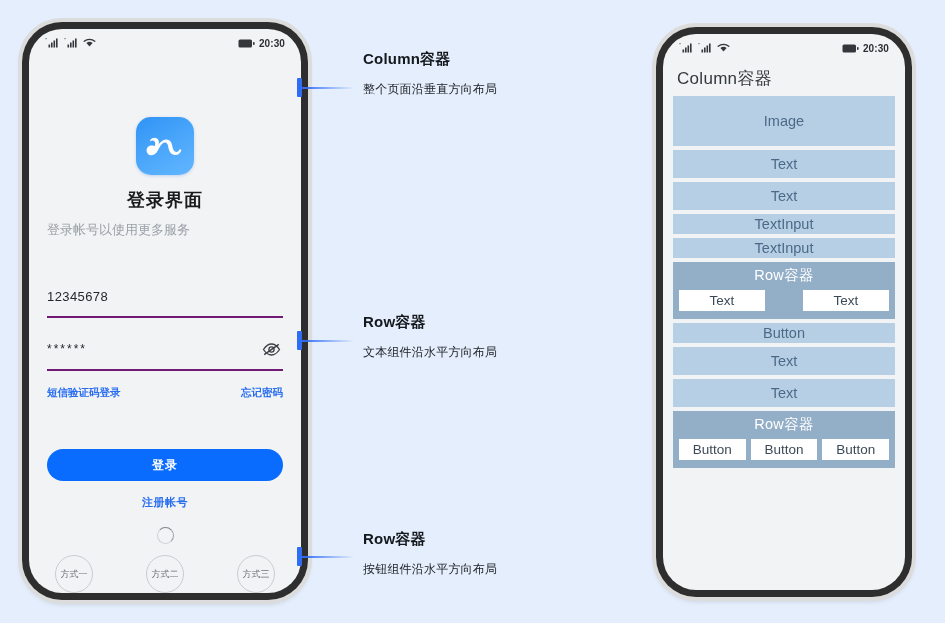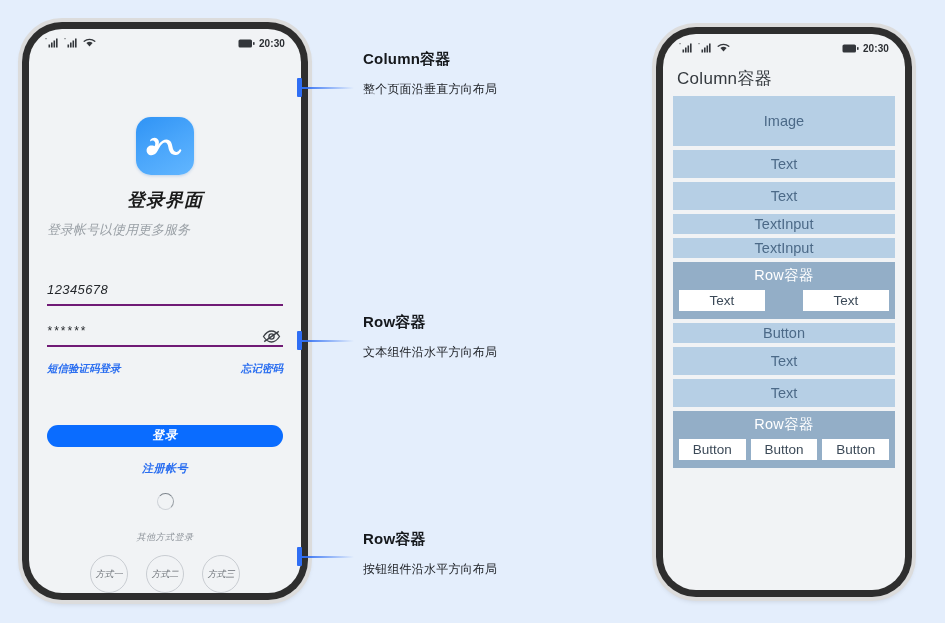--- a/index.html
+++ b/index.html
@@ -44,21 +44,20 @@
   .sb-time{font-size:10px;font-weight:600;letter-spacing:.1px;color:#2c2f33;}
   .sig{display:inline-block;}
   .batt{display:inline-block;}
 
   
   .login-body{
     position:absolute;inset:24px 0 0 0;
     display:flex;flex-direction:column;
     padding:0 18px;
     box-sizing:border-box;
-    font-style:italic;
   }
   .logo-wrap{margin-top:64px;display:flex;justify-content:center;}
   .app-logo{
     width:58px;height:58px;border-radius:15px;
     background:linear-gradient(150deg,#2f93f5 0%,#4aa6fb 50%,#62b6ff 100%);
     display:flex;align-items:center;justify-content:center;
     box-shadow:0 1px 3px rgba(40,110,200,.25);
   }
   .login-title{
     text-align:center;margin-top:13px;
@@ -99,21 +98,21 @@
   .spinner{
     width:15px;height:15px;border-radius:50%;
     border:1.6px solid #cfd3d8;
     border-top-color:#7e858d;
     border-right-color:#9aa0a6;
   }
   .other-label{
     margin-top:21px;text-align:center;font-size:9px;color:#8d939a;letter-spacing:.5px;
   }
   .circles-row{
-    margin-top:11px;display:flex;justify-content:center;padding:0 8px;gap:18px;
+    margin-top:11px;display:flex;justify-content:space-between;padding:0 8px;
   }
   .circle-btn{
     width:36px;height:36px;border-radius:50%;
     border:1px solid #c8ccd1;
     display:flex;align-items:center;justify-content:center;
     font-size:9px;color:#6d7278;
   }
 
   
   .skel-body{
@@ -253,21 +252,20 @@
         <span class="link-blue">忘记密码</span>
       </div>
 
       <div class="login-btn">登录</div>
       <div class="register-link">注册帐号</div>
 
       <div class="spinner-wrap">
         <div class="spinner"></div>
       </div>
 
-      <div class="other-label">其他方式登录</div>
 
       <div class="circles-row">
         <div class="circle-btn">方式一</div>
         <div class="circle-btn">方式二</div>
         <div class="circle-btn">方式三</div>
       </div>
 
     </div>
   </div>
 </div>

